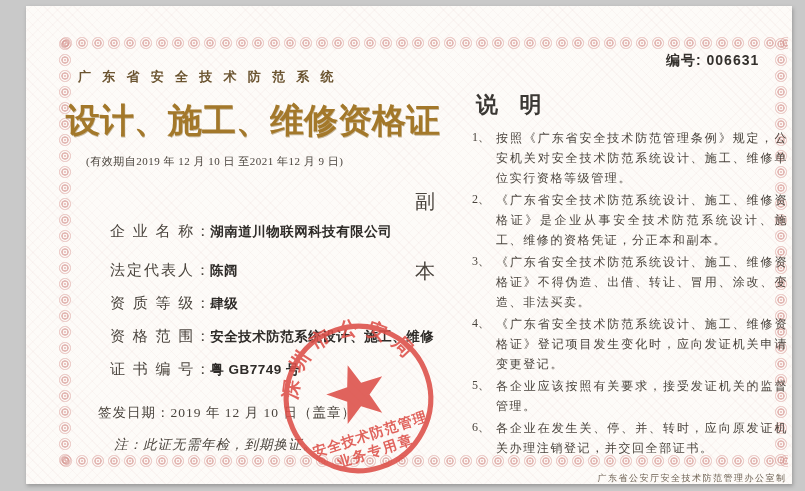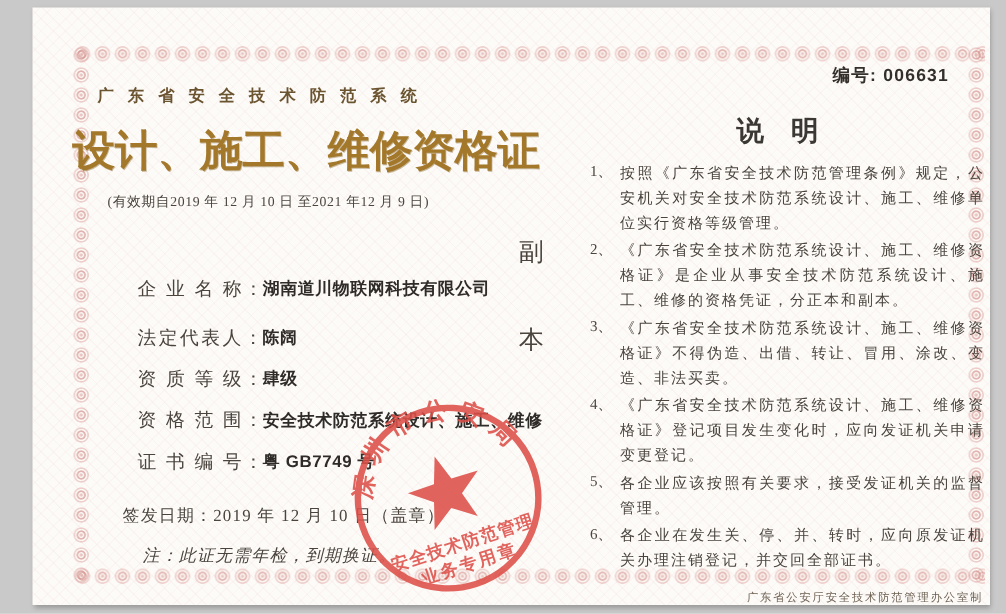--- a/index.html
+++ b/index.html
@@ -33,21 +33,21 @@
       radial-gradient(circle 6px at 7px 8px, rgba(210,140,135,0.55) 1px, rgba(255,255,255,0) 1.6px),
       radial-gradient(circle 7px at 7px 8px, rgba(255,255,255,0) 4.6px, rgba(215,150,145,0.5) 5.2px 5.8px, rgba(255,255,255,0) 6.4px);
     background-size:14px 16px;background-repeat:repeat-y;
   }
   .abs{position:absolute;}
   .org{
     left:52px;top:62px;width:350px;text-align:left;
     font-weight:bold;font-size:13px;letter-spacing:4px;color:#6b5430;
   }
   .title{
-    left:32px;top:92px;width:390px;
+    left:32px;top:92px;width:390px;text-align:center;
     font-family:"Liberation Sans","DejaVu Sans",sans-serif;
     font-weight:bold;font-size:34px;letter-spacing:0px;color:#a3782a;
     text-shadow:0.5px 0.5px 0 rgba(120,85,20,0.4);
   }
   .validity{left:60px;top:148px;font-size:11px;color:#4a443d;letter-spacing:0.5px;}
   .copychar{left:384px;width:30px;text-align:center;font-size:20px;color:#4a443d;}
   .fields{left:84px;top:216px;width:340px;}
   .frow{margin-bottom:11px;font-size:15px;color:#4a443d;white-space:nowrap;}
   .flabel{display:inline-block;letter-spacing:2px;vertical-align:middle;}
   .fcolon{vertical-align:middle;}
@@ -58,21 +58,21 @@
   .row1{margin-bottom:20px;}
   .row2{margin-bottom:14px;}
   .issue{left:72px;top:398px;font-size:13.5px;color:#4a443d;letter-spacing:1px;text-align:center;}
   .note{left:88px;top:430px;font-size:13.5px;color:#4a443d;letter-spacing:1px;font-style:italic;}
   .serial{
     left:640px;top:46px;width:130px;
     font-family:Liberation Sans, sans-serif;
     font-weight:bold;font-size:14px;color:#33302c;letter-spacing:1px;
   }
   .smheading{
-    left:450px;top:84px;width:300px;text-align:center;
+    left:450px;top:84px;width:300px;text-align:left;
     font-weight:bold;font-size:22px;letter-spacing:8px;color:#3b3834;
   }
   .smlist{left:446px;top:122px;width:316px;}
   .smrow{display:flex;margin-bottom:2px;}
   .smnum{flex:0 0 24px;font-size:12px;color:#4a443d;padding-top:1px;}
   .smtext{flex:1;font-size:12px;line-height:20px;color:#4a443d;letter-spacing:1.6px;text-align:justify;}
   .footer{
     left:540px;top:466px;width:252px;text-align:center;
     font-size:9px;color:#6b5f50;letter-spacing:1.5px;
   }

